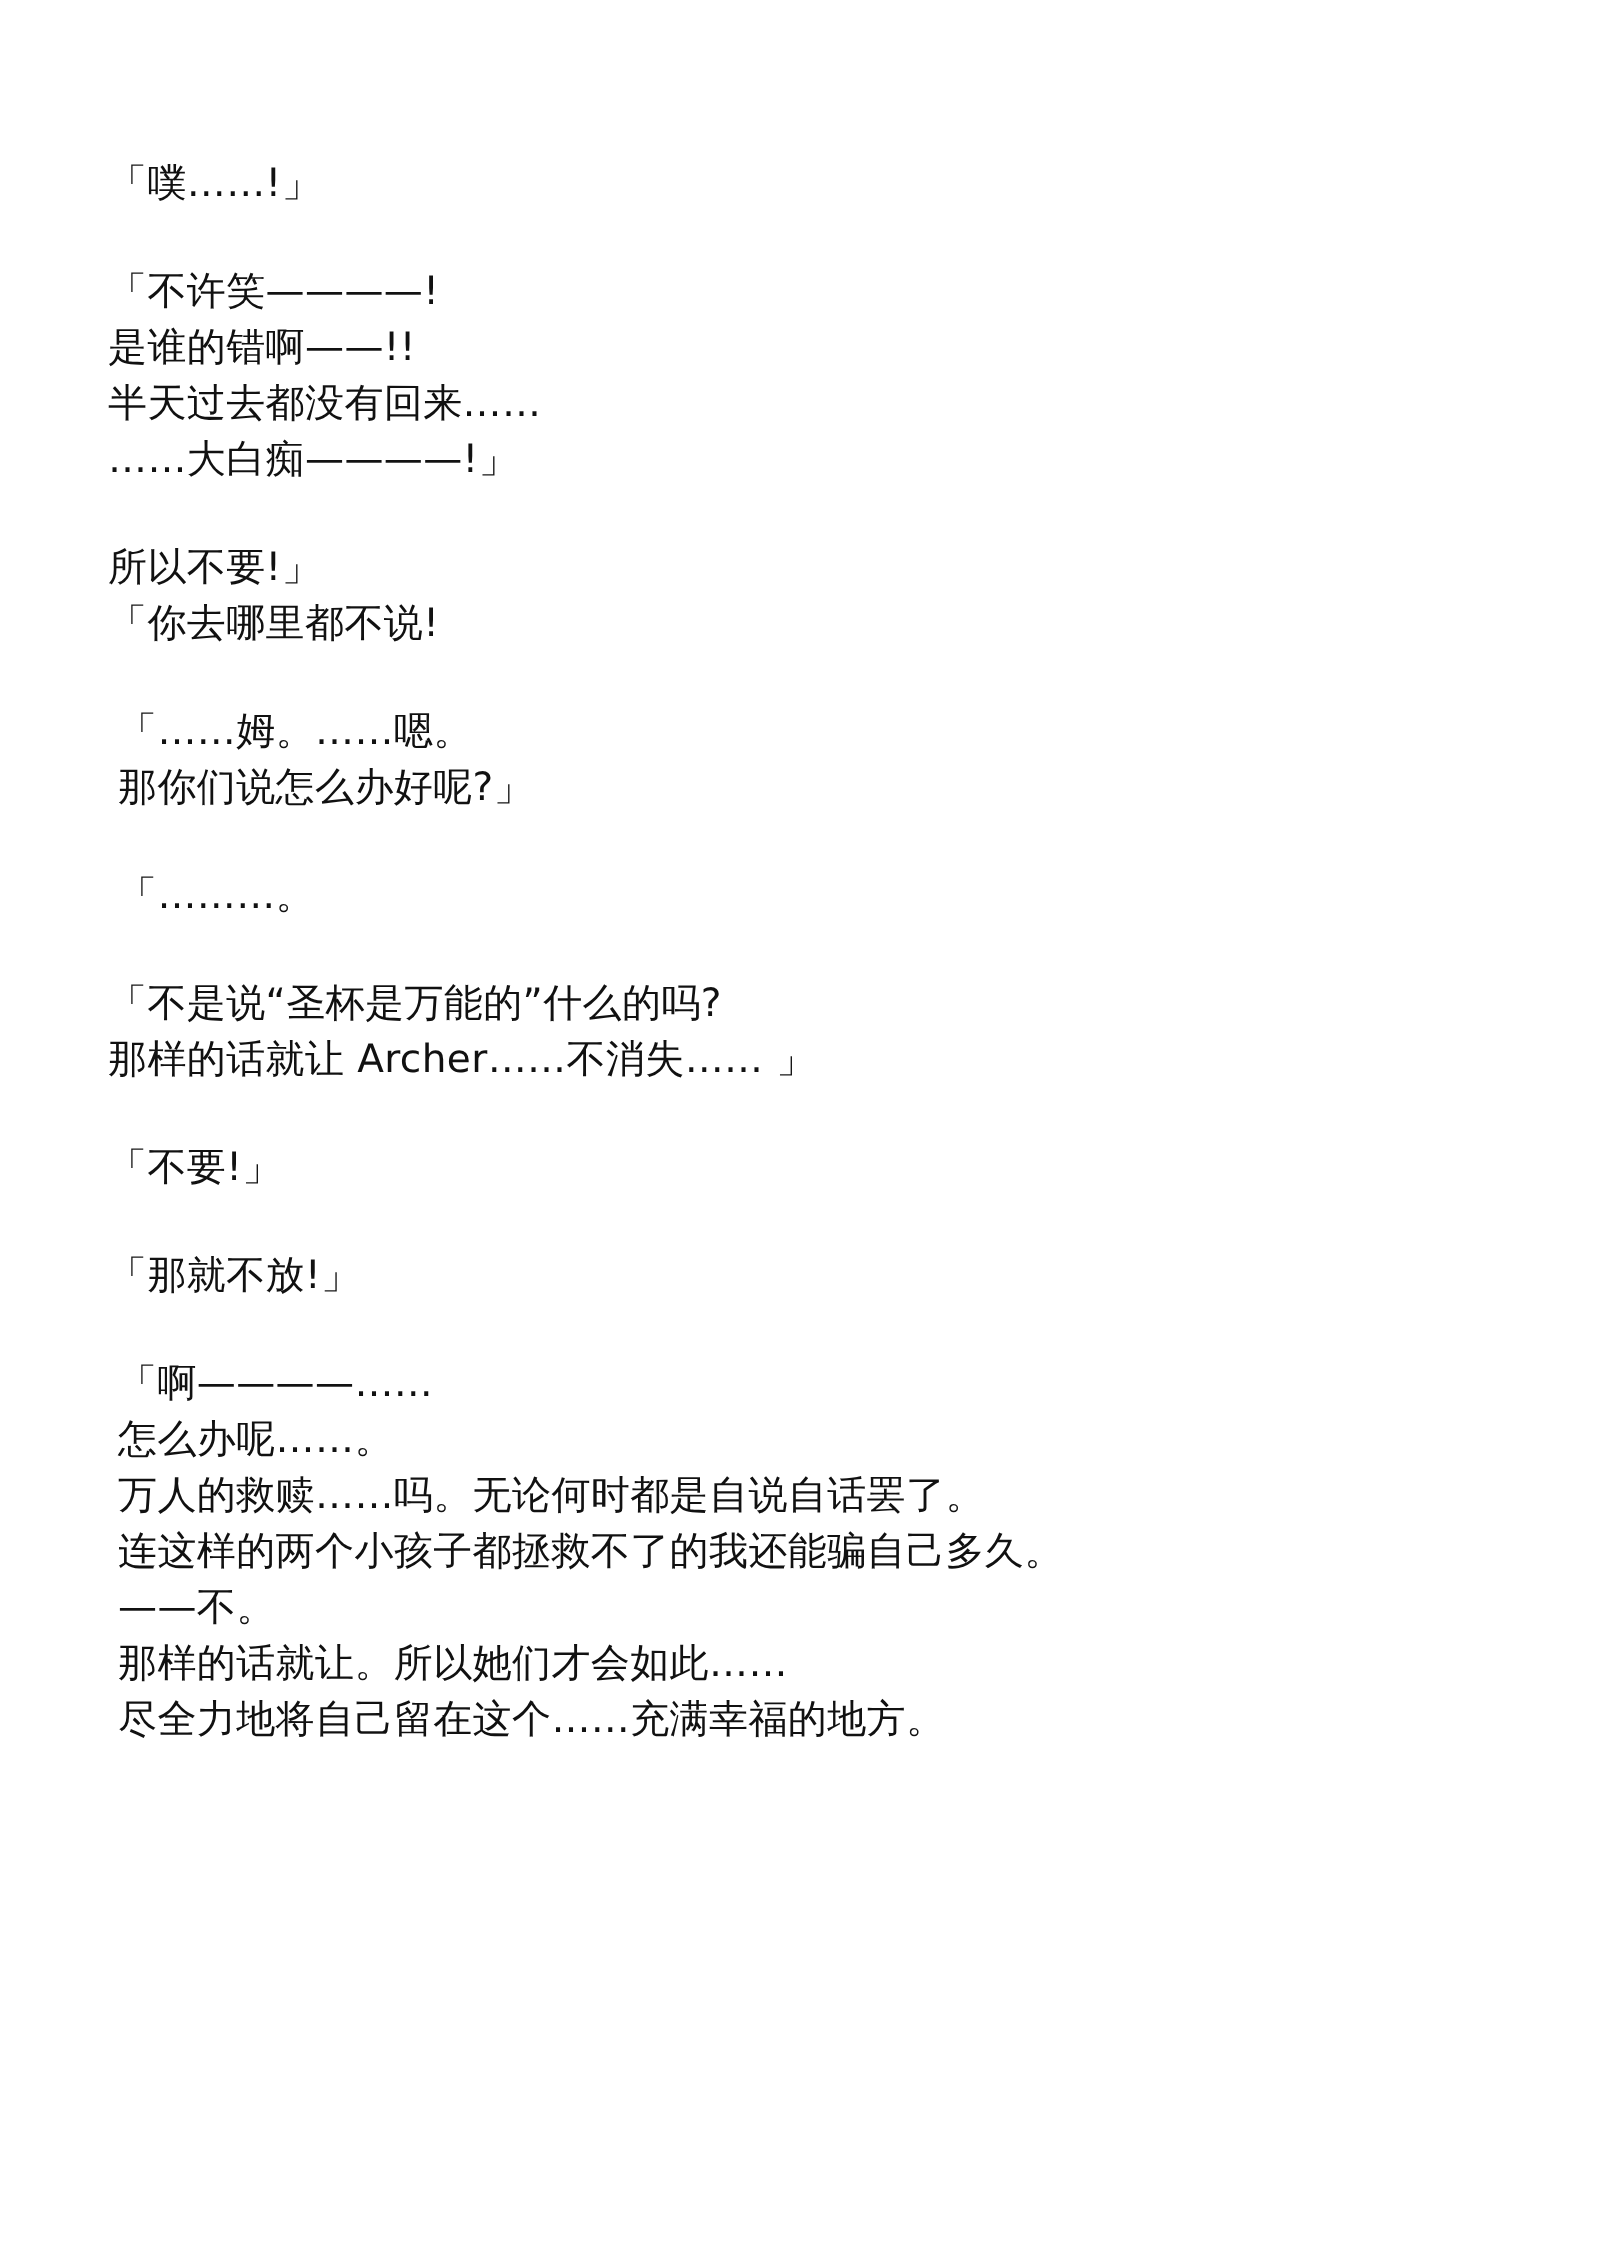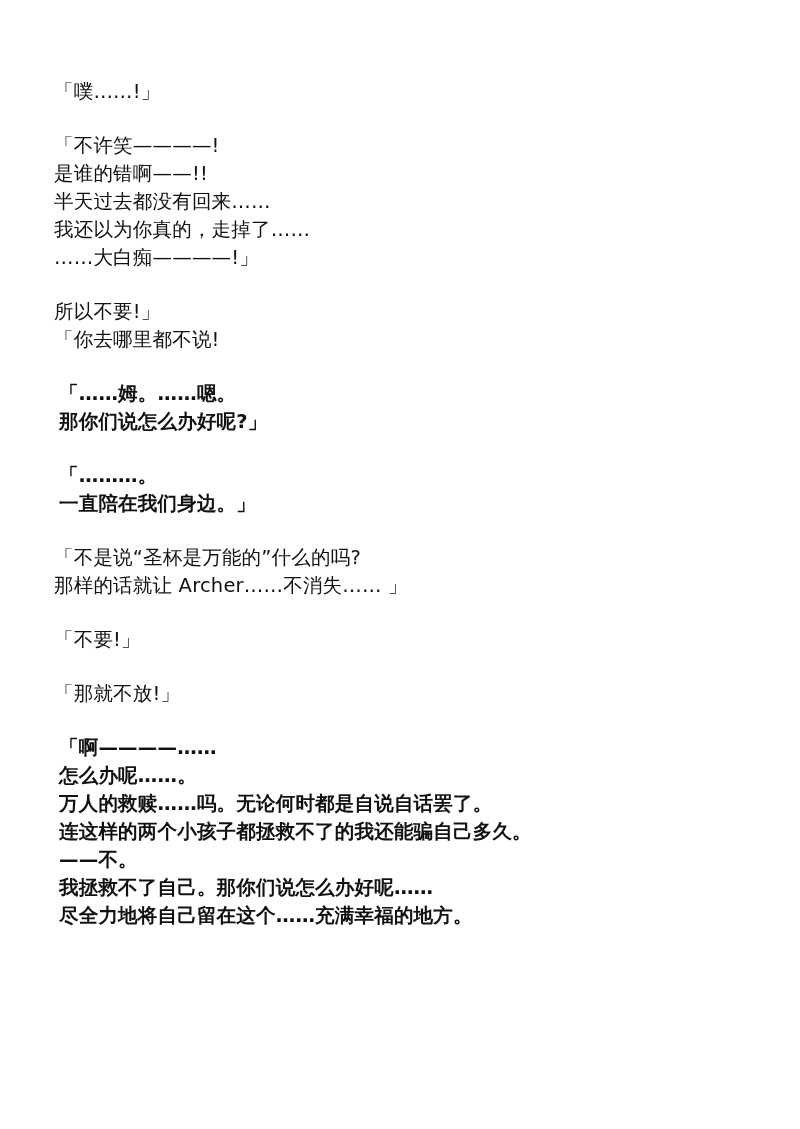--- a/index.html
+++ b/index.html
@@ -28,63 +28,60 @@
     margin-bottom: 0;
   }
   .line {
     font-size: 19.5px;
     line-height: 28px;
     white-space: pre;
     letter-spacing: 0.2px;
   }
   .indent-sm .line {
     padding-left: 5px;
-    font-weight: bold;
   }
 </style>
 </head>
 <body>
 
 <div class="page">
   <div id="doc-body">
       <div class="block">
         <div class="line">「噗……!」</div>
       </div>
       <div class="block">
         <div class="line">「不许笑————!</div>
         <div class="line">是谁的错啊——!!</div>
         <div class="line">半天过去都没有回来……</div>
-        <div class="line">我还以为你真的，走掉了……</div>
         <div class="line">……大白痴————!」</div>
       </div>
       <div class="block">
         <div class="line">所以不要!」</div>
         <div class="line">「你去哪里都不说!</div>
       </div>
       <div class="block indent-sm">
         <div class="line">「……姆。……嗯。</div>
         <div class="line">那你们说怎么办好呢?」</div>
       </div>
       <div class="block indent-sm">
         <div class="line">「………。</div>
-        <div class="line">一直陪在我们身边。」</div>
       </div>
       <div class="block">
         <div class="line">「不是说“圣杯是万能的”什么的吗?</div>
         <div class="line">那样的话就让 Archer……不消失…… 」</div>
       </div>
       <div class="block">
         <div class="line">「不要!」</div>
       </div>
       <div class="block">
         <div class="line">「那就不放!」</div>
       </div>
       <div class="block indent-sm">
         <div class="line">「啊————……</div>
         <div class="line">怎么办呢……。</div>
         <div class="line">万人的救赎……吗。无论何时都是自说自话罢了。</div>
         <div class="line">连这样的两个小孩子都拯救不了的我还能骗自己多久。</div>
         <div class="line">——不。</div>
-        <div class="line">我拯救不了自己。那你们说怎么办好呢……</div>
+        <div class="line">那样的话就让。所以她们才会如此……</div>
         <div class="line">尽全力地将自己留在这个……充满幸福的地方。</div>
       </div>
     </div>
 </div>
 
 </body></html>

